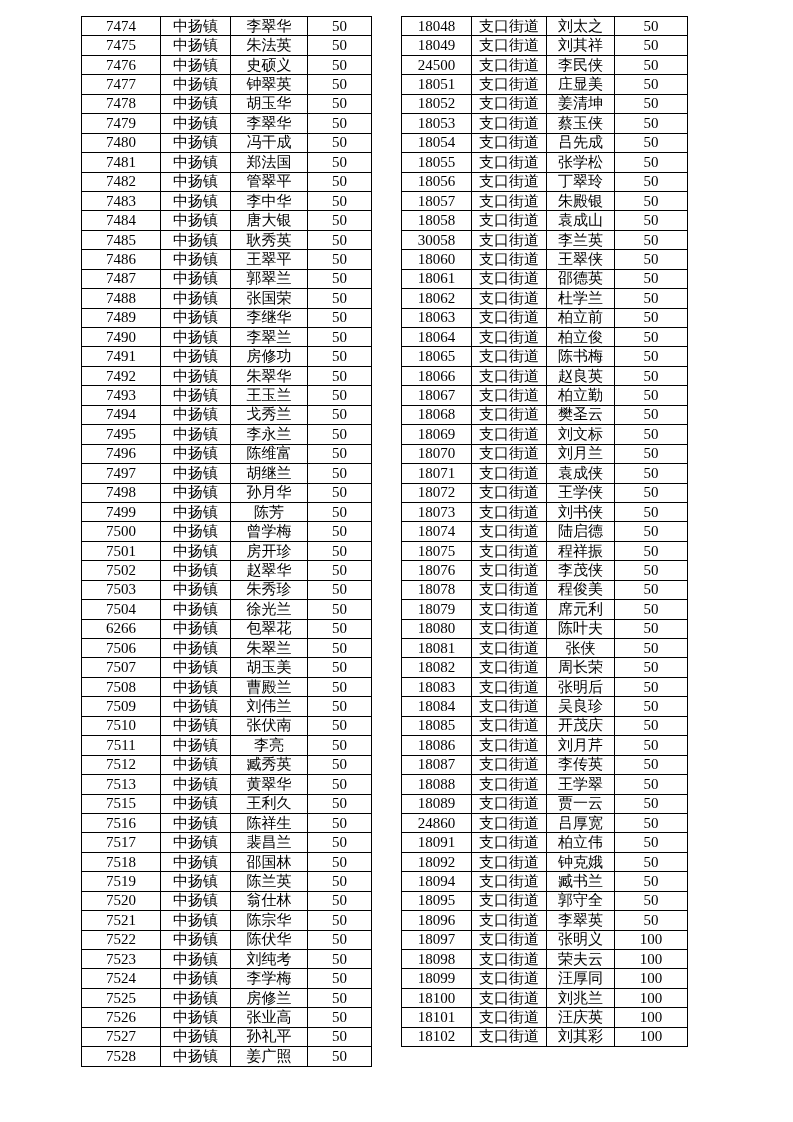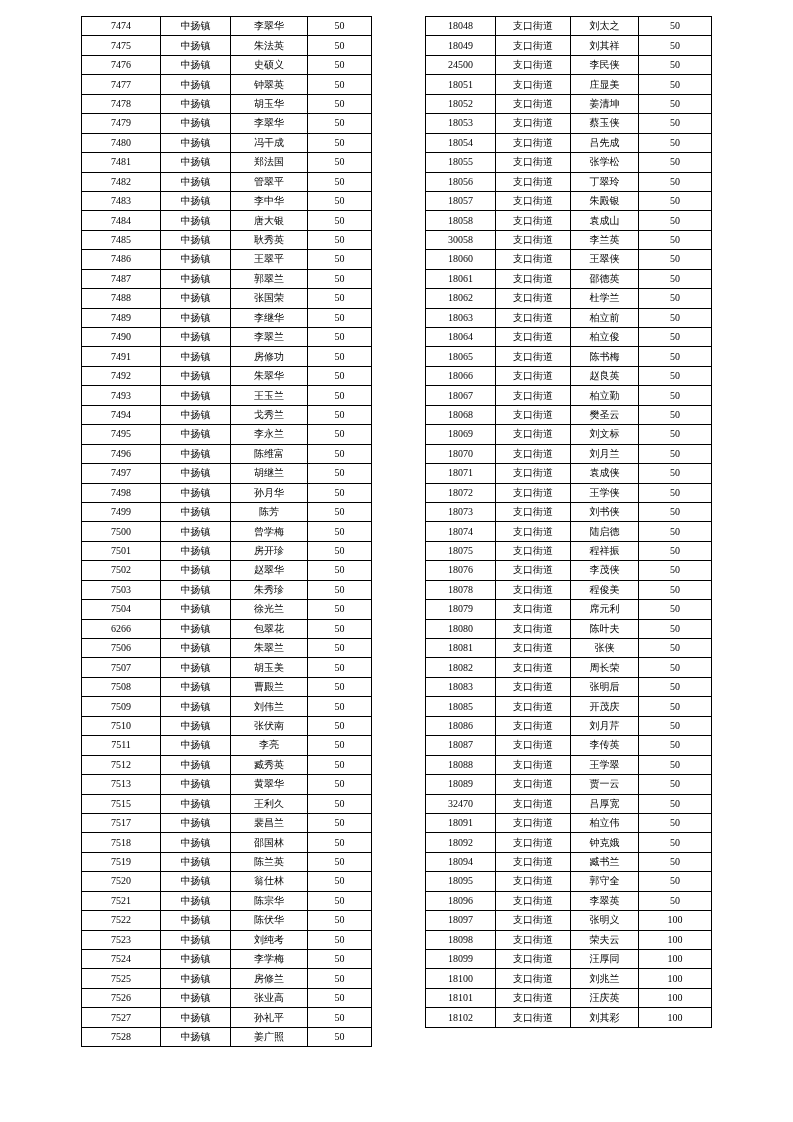--- a/index.html
+++ b/index.html
@@ -19,24 +19,24 @@
     width: 793px;
     height: 1122px;
     background: #ffffff;
     overflow: hidden;
   }
   table.roster {
     position: absolute;
     top: 16px;
     border-collapse: collapse;
     table-layout: fixed;
-    font-size: 10px;
+    font-size: 15px;
   }
   table.roster.left  { left: 81px;  width: 290px; }
-  table.roster.right { left: 425px; width: 286px; padding-left: 20px; }
+  table.roster.right { left: 401px; width: 286px; padding-left: 20px; }
   table.roster td {
     border: 1px solid #000000;
     height: 18.45px;
     padding: 0 2px;
     text-align: center;
     vertical-align: middle;
     white-space: nowrap;
     overflow: hidden;
     line-height: 1;
   }
@@ -302,20 +302,26 @@
           <td>黄翠华</td>
           <td>50</td>
         </tr>
         <tr>
           <td>7515</td>
           <td>中扬镇</td>
           <td>王利久</td>
           <td>50</td>
         </tr>
         <tr>
+          <td>7516</td>
+          <td>中扬镇</td>
+          <td>陈祥生</td>
+          <td>50</td>
+        </tr>
+        <tr>
           <td>7517</td>
           <td>中扬镇</td>
           <td>裴昌兰</td>
           <td>50</td>
         </tr>
         <tr>
           <td>7518</td>
           <td>中扬镇</td>
           <td>邵国林</td>
           <td>50</td>
@@ -595,20 +601,26 @@
           <td>周长荣</td>
           <td>50</td>
         </tr>
         <tr>
           <td>18083</td>
           <td>支口街道</td>
           <td>张明后</td>
           <td>50</td>
         </tr>
         <tr>
+          <td>18084</td>
+          <td>支口街道</td>
+          <td>吴良珍</td>
+          <td>50</td>
+        </tr>
+        <tr>
           <td>18085</td>
           <td>支口街道</td>
           <td>开茂庆</td>
           <td>50</td>
         </tr>
         <tr>
           <td>18086</td>
           <td>支口街道</td>
           <td>刘月芹</td>
           <td>50</td>
@@ -625,21 +637,21 @@
           <td>王学翠</td>
           <td>50</td>
         </tr>
         <tr>
           <td>18089</td>
           <td>支口街道</td>
           <td>贾一云</td>
           <td>50</td>
         </tr>
         <tr>
-          <td>32470</td>
+          <td>24860</td>
           <td>支口街道</td>
           <td>吕厚宽</td>
           <td>50</td>
         </tr>
         <tr>
           <td>18091</td>
           <td>支口街道</td>
           <td>柏立伟</td>
           <td>50</td>
         </tr>

